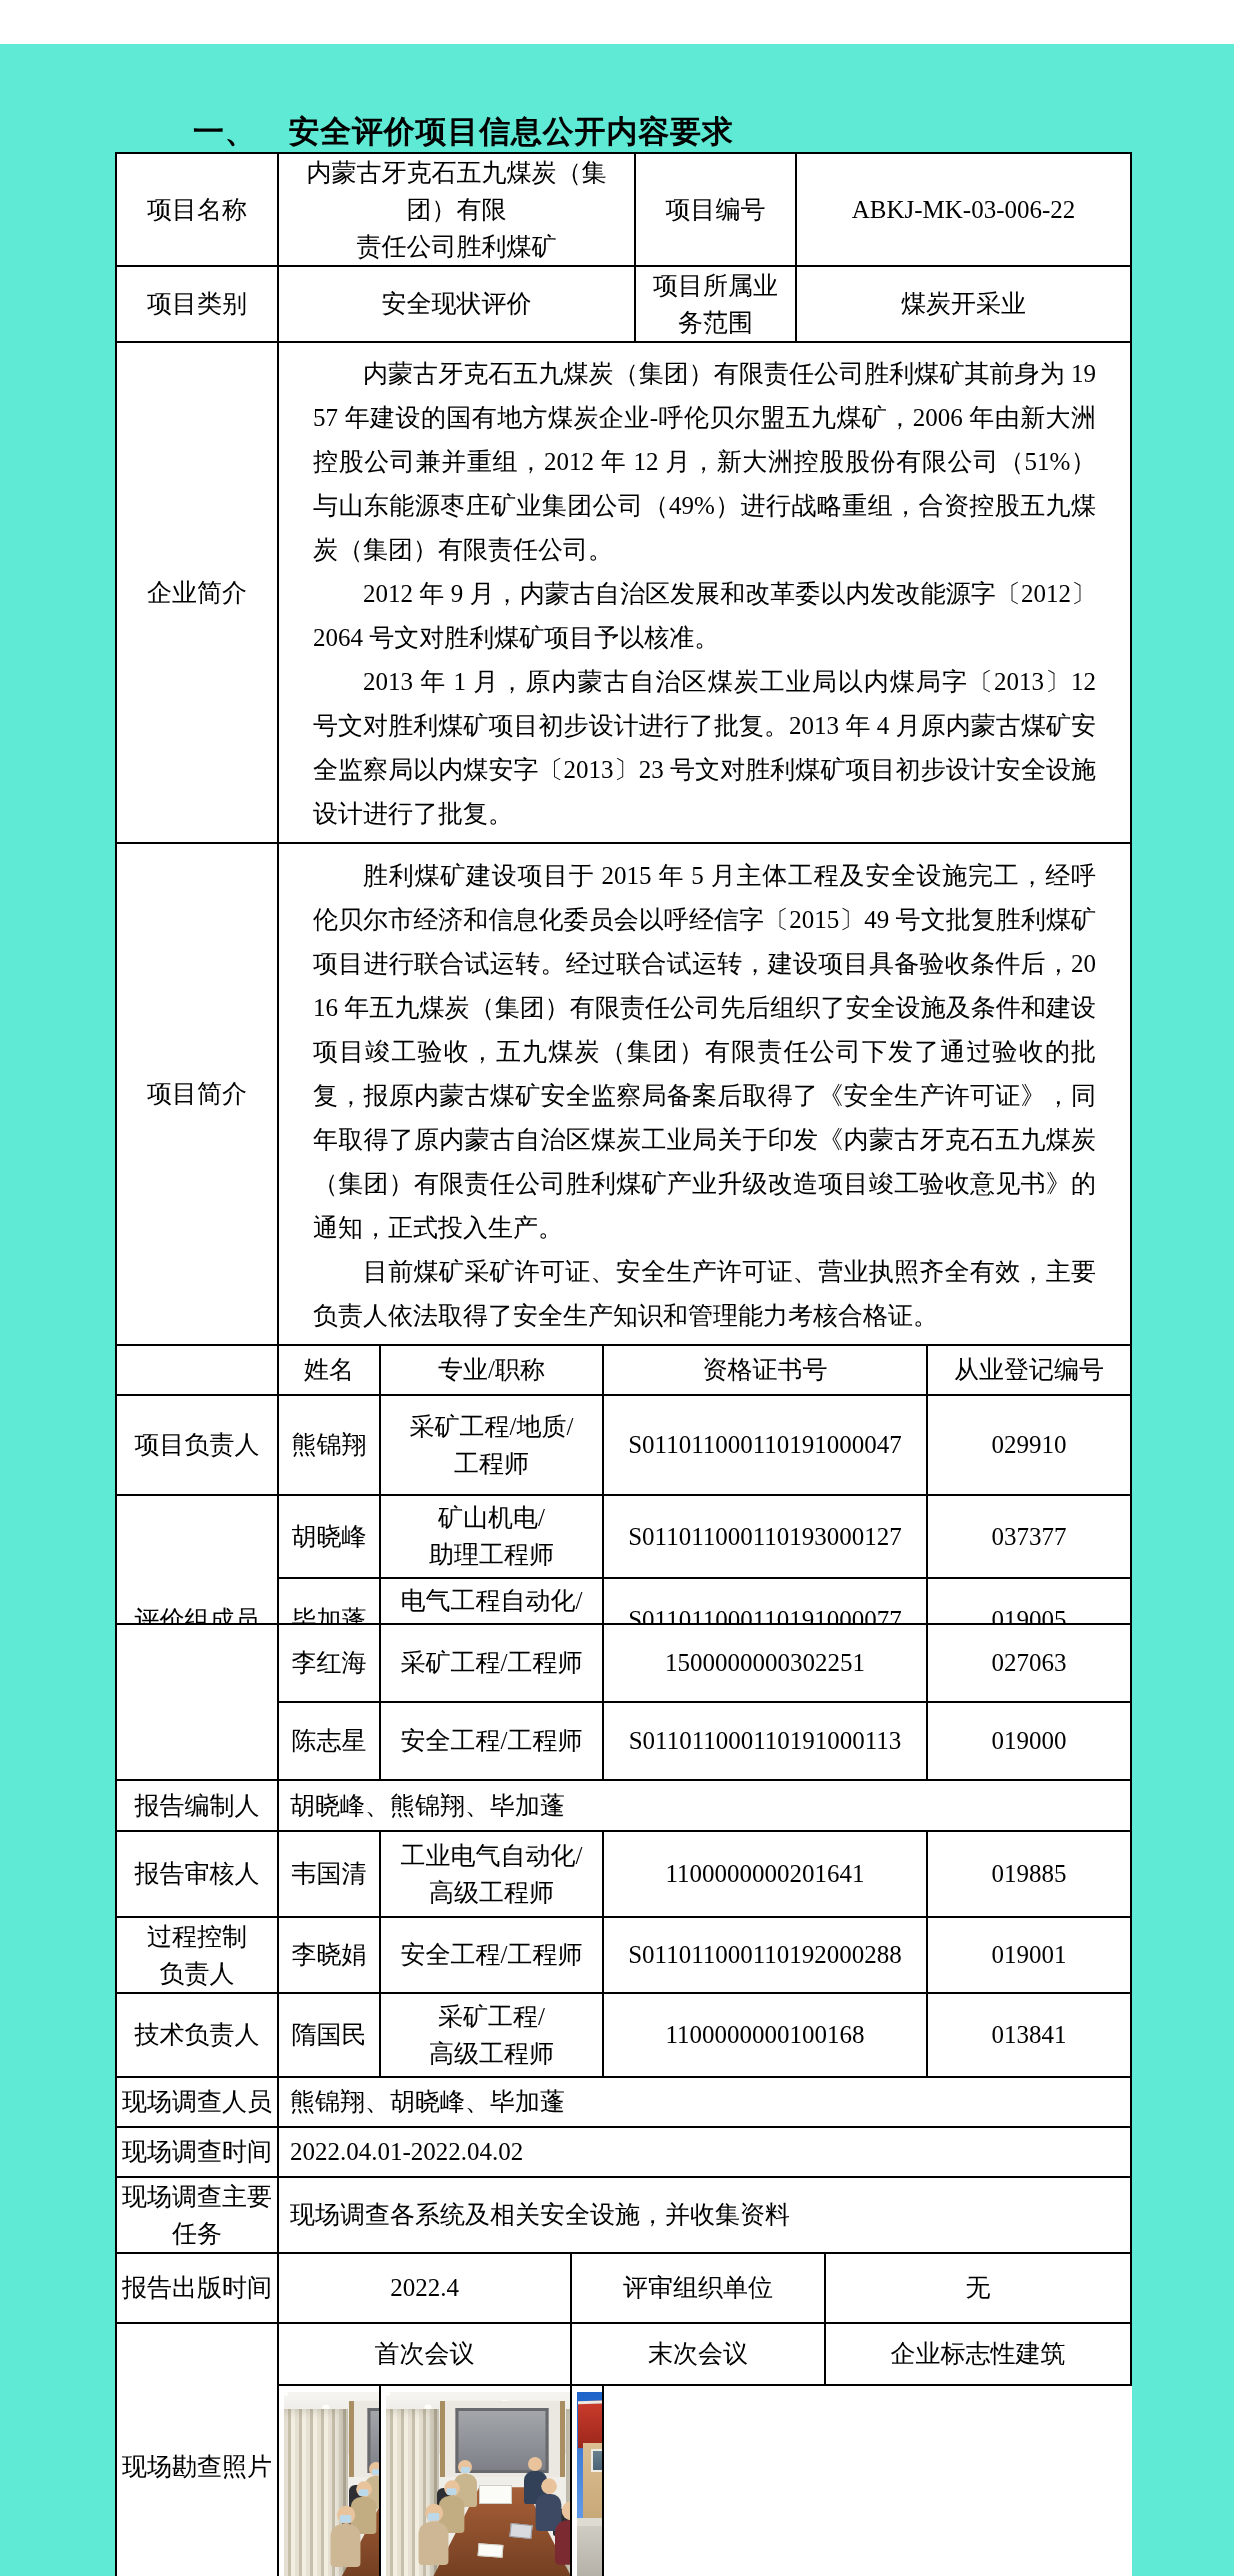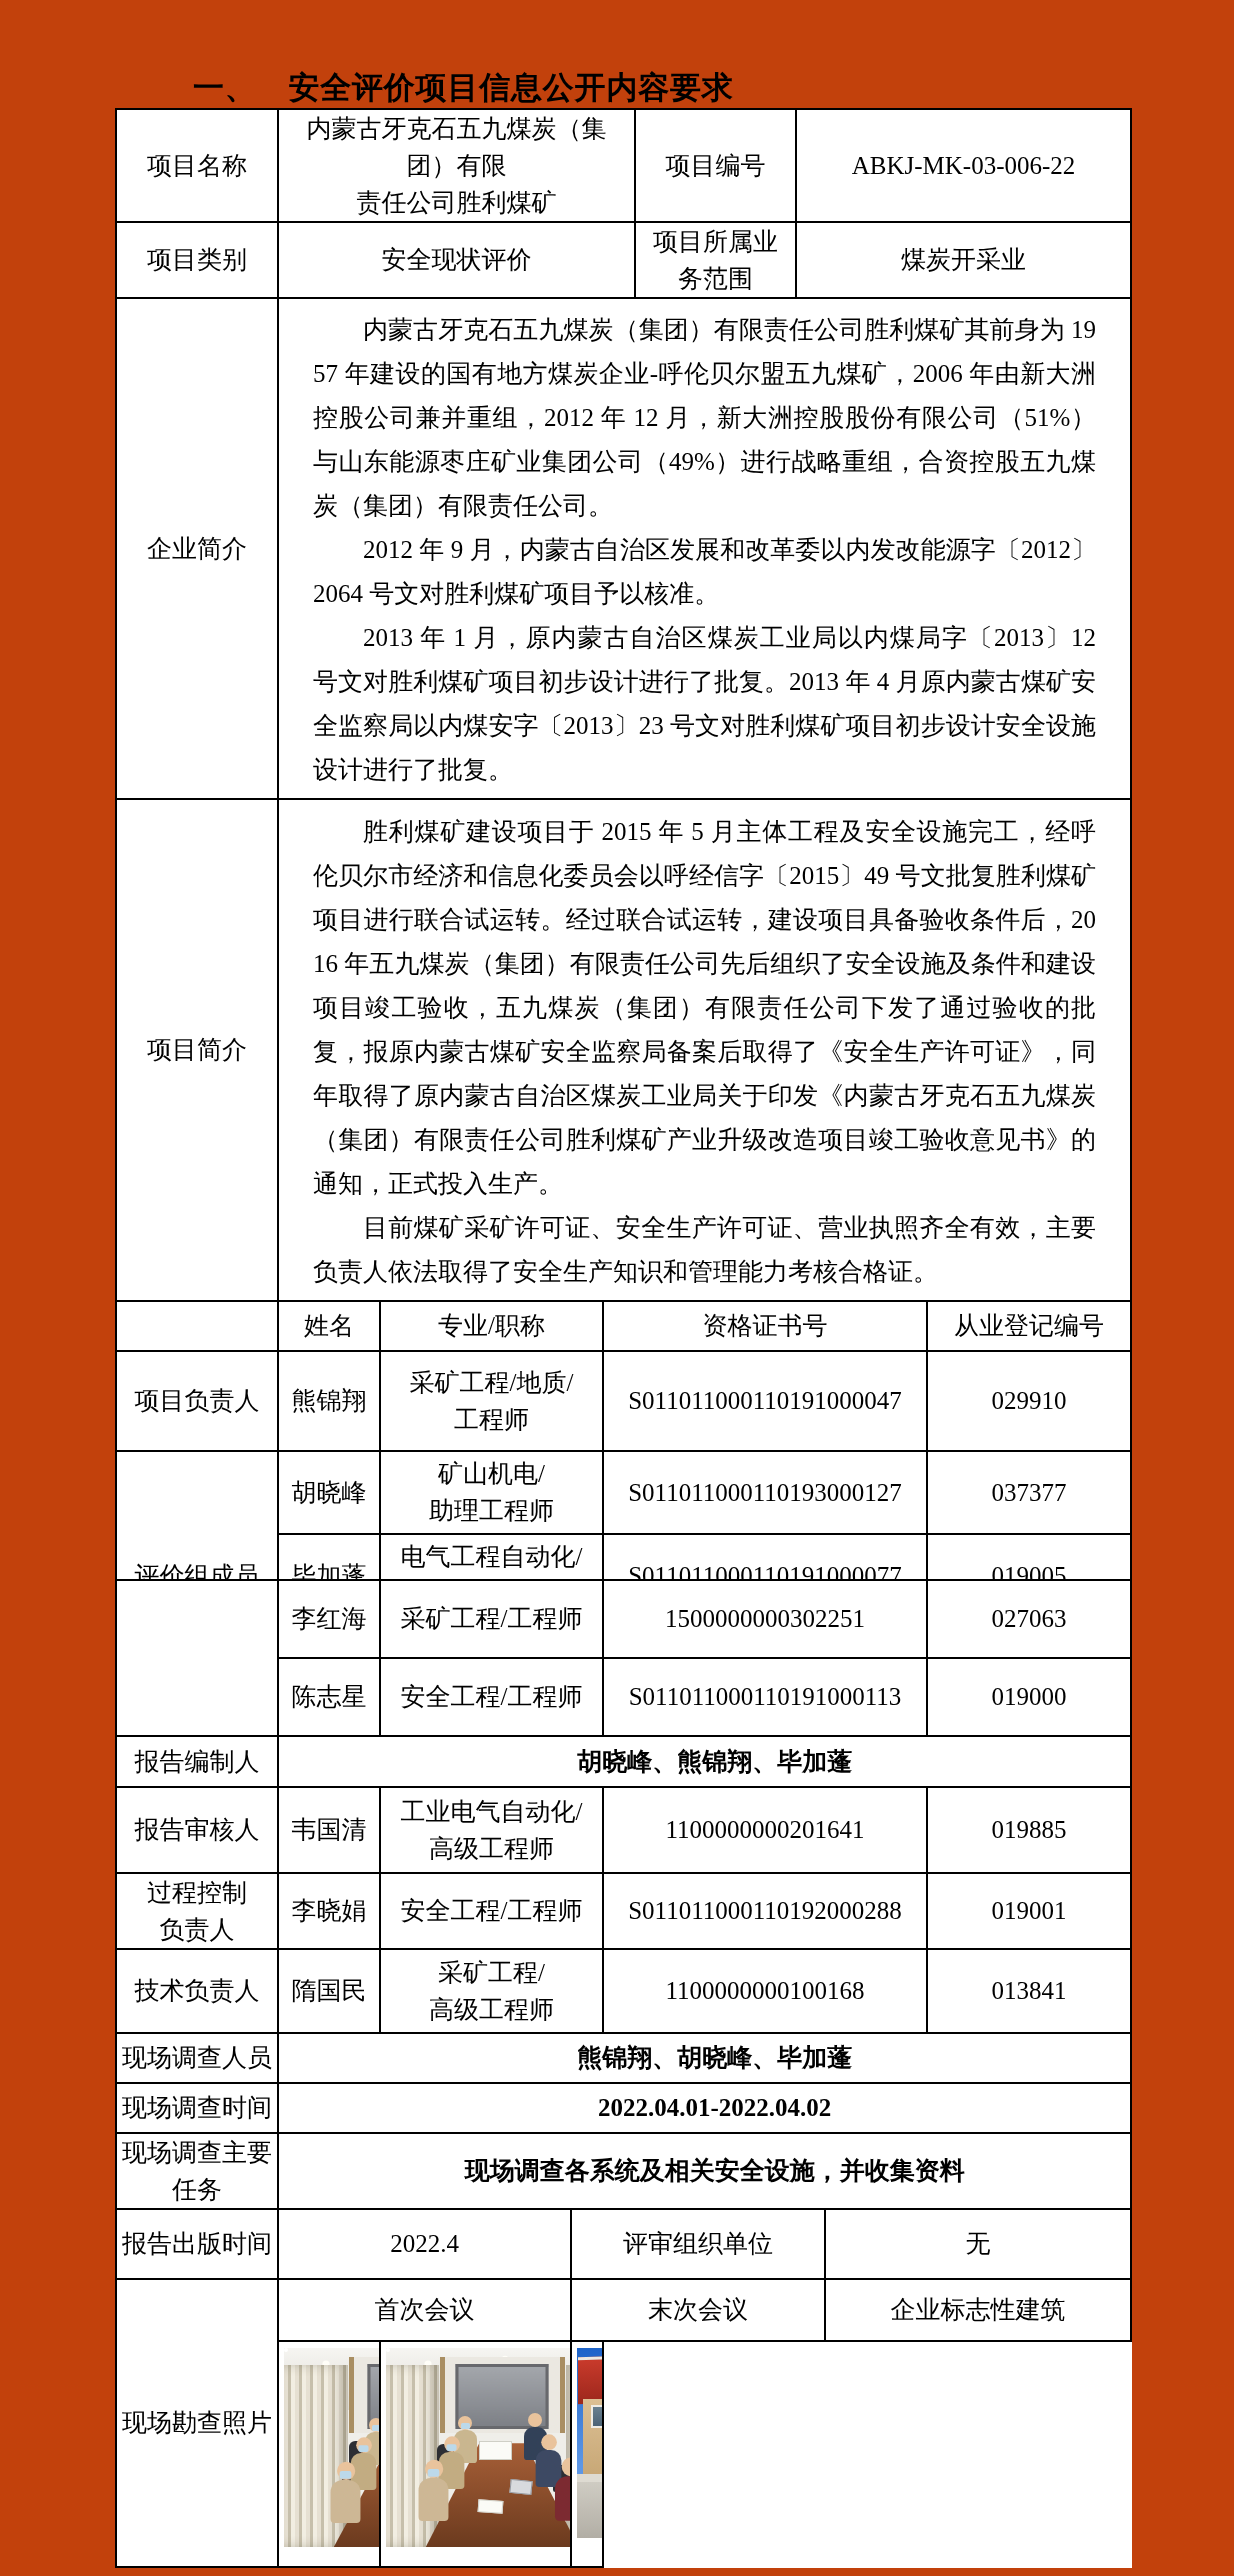--- a/index.html
+++ b/index.html
@@ -1,27 +1,27 @@
 <!DOCTYPE html>
 <html style="font-size:12.4px"><head>
 <meta charset="utf-8">
 <style>
   html,body{margin:0;padding:0;background:#ffffff;}
   body{width:1235px;height:2576px;position:relative;font-family:"Liberation Serif","DejaVu Serif",serif;color:#000;}
-  .page{position:absolute;inset:0;background:#c2410c;}
+  .page{position:absolute;inset:0;background:#5eead4;margin-top:44px;}
   .doc-title{position:absolute;left:193px;top:67px;margin:0;font-size:31px;font-weight:bold;letter-spacing:0.8px;white-space:nowrap;}
   table.doc{border-collapse:collapse;table-layout:fixed;position:absolute;left:115px;background:#fff;}
   #table1{top:108px;width:1015px;}
   #table2{top:1579px;width:1015px;}
   td{border:2.3px solid #000;text-align:center;vertical-align:middle;font-size:25px;line-height:1.5;padding:0 4.7px;overflow:hidden;word-break:break-all;}
   .two-line div{line-height:37px;}
   .num{font-size:25px;letter-spacing:0;}
   .para-cell{text-align:justify;vertical-align:top;padding:9.3px 34px 6.2px 34px;}
   .para-cell p{margin:0;text-indent:2em;font-size:25px;line-height:44px;}
-  .left-cell{text-align:center;padding-left:25px;font-weight:bold;}
+  .left-cell{text-align:left;padding-left:11px;}
   
   .ph{position:relative;overflow:hidden;margin:6.2px auto 0 auto;background:#efeee9;}
   .ph-meeting{width:261px;height:199px;}
   .ph-build{width:246px;height:190px;}
   .m-ceiling{position:absolute;top:0;left:0;right:0;height:62px;background:linear-gradient(#f6f5f2,#dddbd3);}
   .m-lights{position:absolute;top:0;left:0;width:3.9px;height:3.9px;border-radius:50%;background:#fff;
     box-shadow:40px 14px 0 1.6px #fffef8,75px 23px 0 1.6px #fffef8,117px 9.3px 0 1.6px #fffef8,163px 20px 0 1.6px #fffef8,204px 12.4px 0 1.6px #fffef8,100px 34px 0 1.6px #f4f2ea;}
   .m-backwall{position:absolute;left:65px;right:65px;top:9.3px;height:76px;background:#ebe8e1;border-left:5.4px solid #a98e62;border-right:5.4px solid #a98e62;}
   .m-screen{position:absolute;left:50%;transform:translateX(-50%);top:15.6px;width:87px;height:59px;background:linear-gradient(#a3a6ab,#7d8086);border:3.1px solid #68696d;}
   .m-curtain{position:absolute;top:17px;bottom:0;width:64px;background:repeating-linear-gradient(90deg,#e6e0d2 0 3.9px,#c6bfab 3.9px 7px,#f2eee2 7px 11px);}

